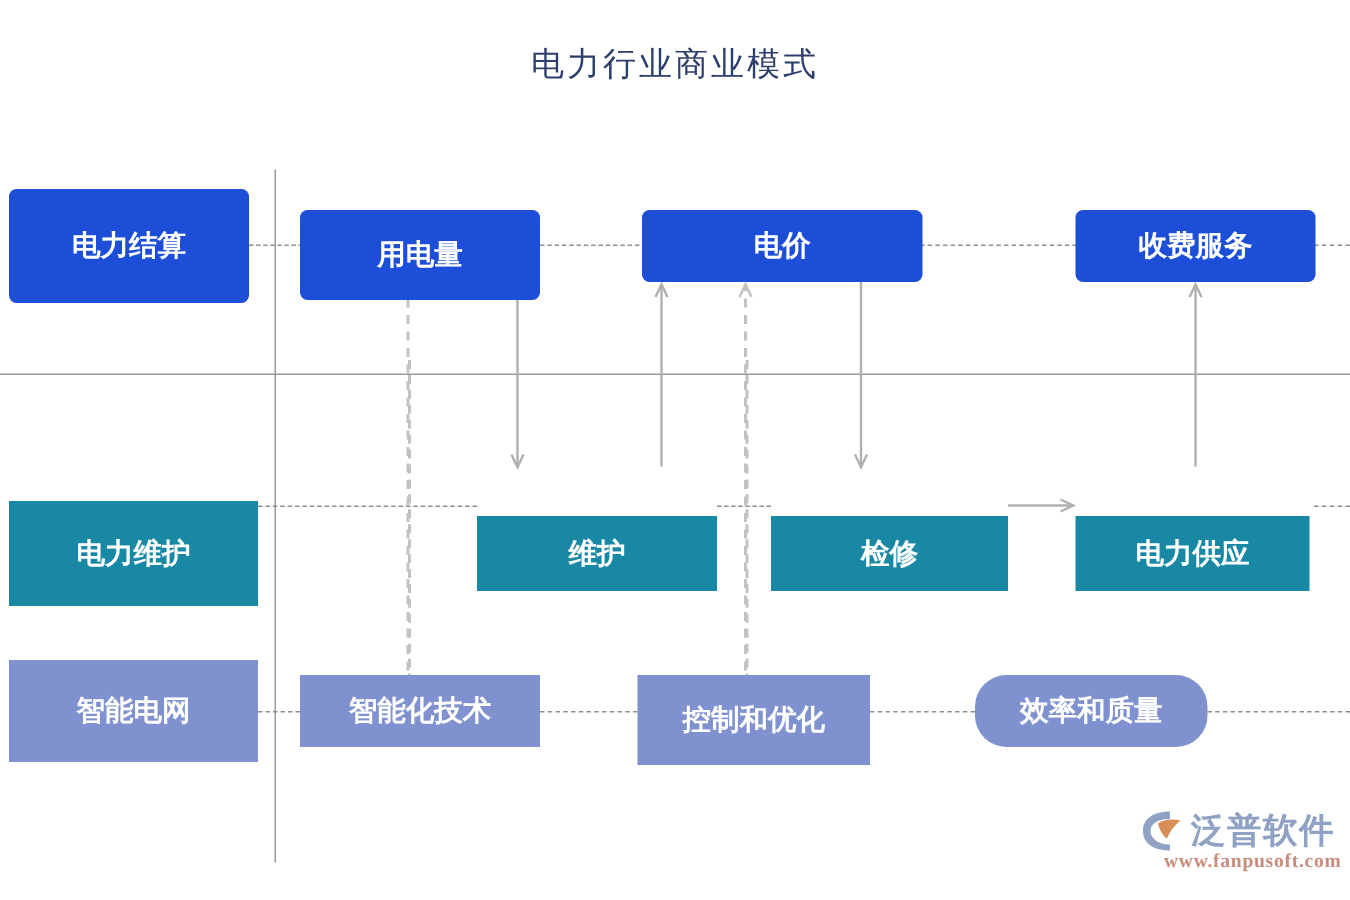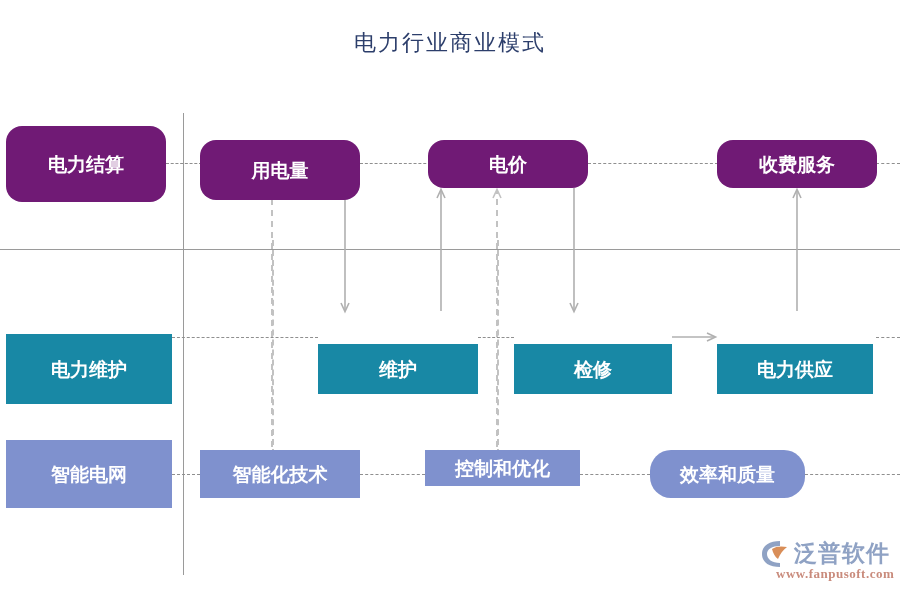--- a/index.html
+++ b/index.html
@@ -58,21 +58,21 @@
     display: flex;
     align-items: center;
     justify-content: center;
     color: #ffffff;
     font-weight: bold;
     text-align: center;
     box-sizing: border-box;
     font-family: "Liberation Serif", "DejaVu Serif", serif;
     line-height: 1;
   }
-  .node.row1 { background: #701a75; border-radius: 16px; font-size: 19px; }
+  .node.row1 { background: #1d4ed8; border-radius: 5px; font-size: 19px; }
   .node.row2 { background: #1888a5; border-radius: 0;   font-size: 19px; margin-top: 32px; }
   .node.row3 { background: #7f91ce; border-radius: 0;   font-size: 19px; }
 
   
   #arrows {
     position: absolute;
     left: 0; top: 0;
     width: 900px; height: 600px;
     pointer-events: none;
   }
@@ -160,37 +160,37 @@
 
     <line x1="672" y1="337" x2="715" y2="337" stroke="#b0b0b0" stroke-width="1.6" marker-end="url(#ah-solid)"></line>
 
     <line x1="797" y1="311" x2="797" y2="190" stroke="#b0b0b0" stroke-width="1.6" marker-end="url(#ah-solid)"></line>
   </svg>
 
   <div class="node row1" style="left:6px; top:126px; width:160px; height:76px;">电力结算</div>
 
   <div class="node row1" style="left:200px; top:140px; width:160px; height:60px;">用电量</div>
 
-  <div class="node row1" style="left:428px; top:140px; width:160px; height:48px;">电价</div>
+  <div class="node row1" style="left:428px; top:140px; width:187px; height:48px;">电价</div>
 
   <div class="node row1" style="left:717px; top:140px; width:160px; height:48px;">收费服务</div>
 
   <div class="node row2" style="left:6px; top:302px; width:166px; height:70px;">电力维护</div>
 
   <div class="node row2" style="left:318px; top:312px; width:160px; height:50px;">维护</div>
 
   <div class="node row2" style="left:514px; top:312px; width:158px; height:50px;">检修</div>
 
   <div class="node row2" style="left:717px; top:312px; width:156px; height:50px;">电力供应</div>
 
   <div class="node row3" style="left:6px; top:440px; width:166px; height:68px;">智能电网</div>
 
   <div class="node row3" style="left:200px; top:450px; width:160px; height:48px;">智能化技术</div>
 
-  <div class="node row3" style="left:425px; top:450px; width:155px; height:36px;">控制和优化</div>
+  <div class="node row3" style="left:425px; top:450px; width:155px; height:60px;">控制和优化</div>
 
   <div class="node row3" style="left:650px; top:450px; width:155px; height:48px;border-radius:21px;">效率和质量</div>
 
   <div class="logo">
     <svg class="logo-mark" viewBox="0 0 30 28">
       <path d="M2,14 C2,5 10,1 20,1 L20,6 C12,6 7,9 7,14 C7,19 12,23 20,23 L20,27 C10,27 2,23 2,14 Z" fill="#8fa2c4"></path>
       <path d="M12,9 C16,6 22,6 27,7 C23,10 20,14 18,19 C15,17 13,13 12,9 Z" fill="#d98e58"></path>
     </svg>
     <div class="logo-text">泛普软件</div>
     <div class="logo-url">www.fanpusoft.com</div>

